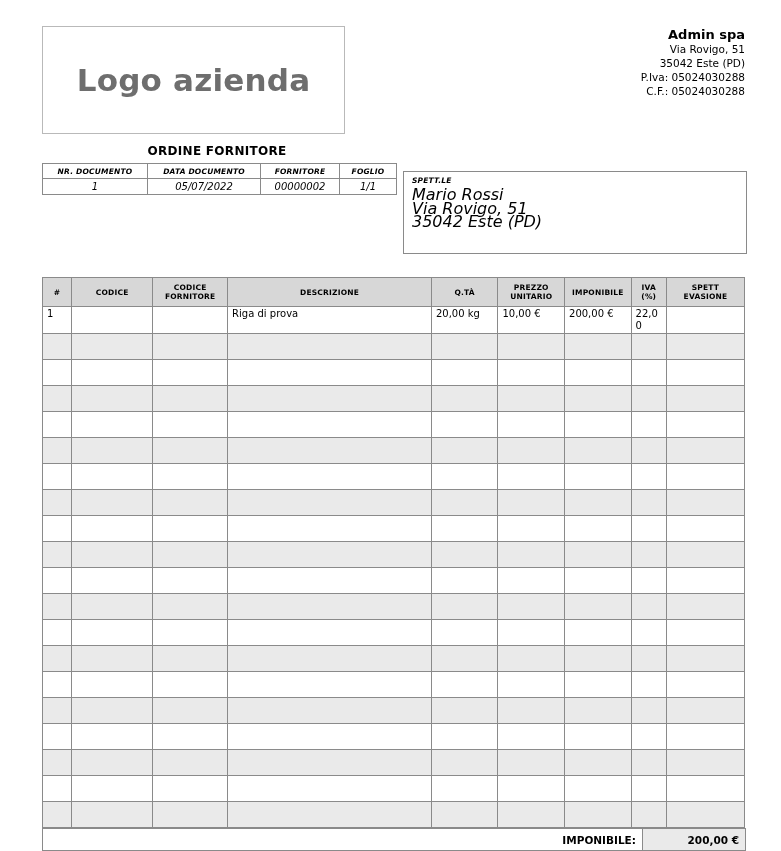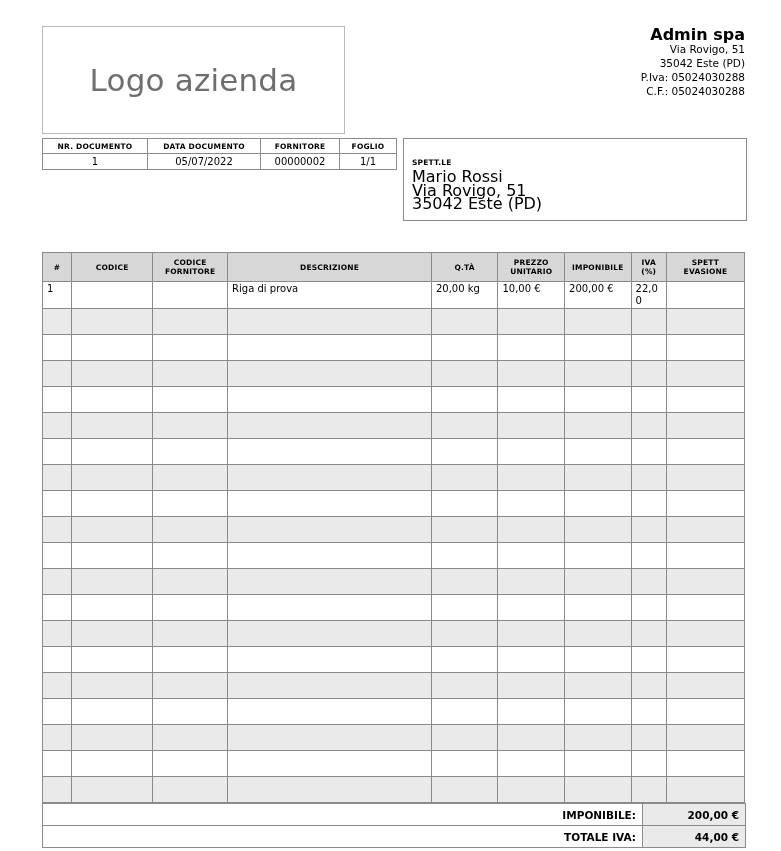--- a/index.html
+++ b/index.html
@@ -36,53 +36,54 @@
     height: 108px;
     border: 1px solid #b9b9b9;
     box-sizing: border-box;
     display: flex;
     align-items: center;
     justify-content: center;
   }
   .logo-text {
     font-size: 31px;
     color: #6e6e6e;
-    font-weight: 400;
+    font-weight: 700;
     letter-spacing: 0.2px;
   }
   .company {
     position: absolute;
     right: 0;
     top: 2px;
     text-align: right;
     font-size: 10.5px;
     line-height: 14px;
     color: #000;
   }
   .company .name {
     font-weight: bold;
-    font-size: 16px;
+    font-size: 13px;
   }
 
   
   .doc-title {
     text-align: center;
     font-weight: bold;
     font-size: 12px;
     letter-spacing: 0.3px;
     margin-top: 6px;
     margin-bottom: 5px;
     width: 350px;
     margin-left: 0;
   }
 
   
   .meta-wrap {
     position: relative;
     height: 90px;
+    font-style: italic;
   }
   table.meta {
     border-collapse: collapse;
     width: 350px;
     table-layout: fixed;
   }
   table.meta td {
     border: 1px solid #8a8a8a;
     text-align: center;
     vertical-align: middle;
@@ -102,26 +103,26 @@
   }
   .pagamento {
     font-size: 7.5px;
     font-weight: bold;
     letter-spacing: 0.2px;
     margin-top: 9px;
   }
   .spett {
     position: absolute;
     left: 361px;
-    top: 0;
+    top: 8px;
     width: 344px;
     height: 83px;
     border: 1px solid #8a8a8a;
     box-sizing: border-box;
-    padding: 19px 8px;
+    padding: 4px 8px;
   }
   .spett .lbl {
     font-size: 7.5px;
     font-weight: bold;
     letter-spacing: 0.2px;
     margin-bottom: 3px;
   }
   .spett .line {
     font-size: 16px;
     line-height: 13.5px;
@@ -199,20 +200,21 @@
     </div>
     <div class="company">
       <div class="name">Admin spa</div>
       <div>Via Rovigo, 51</div>
       <div>35042 Este (PD)</div>
       <div>P.Iva: 05024030288</div>
       <div>C.F.: 05024030288</div>
     </div>
   </div>
 
+  <div class="doc-title">ORDINE FORNITORE</div>
 
   <div class="meta-wrap">
     <table class="meta">
       <tbody>
           <tr>
         <td class="lbl" style="width:104px">NR. DOCUMENTO</td>
         <td class="lbl" style="width:112px">DATA DOCUMENTO</td>
         <td class="lbl" style="width:78px">FORNITORE</td>
         <td class="lbl" style="width:56px">FOGLIO</td>
       </tr>

